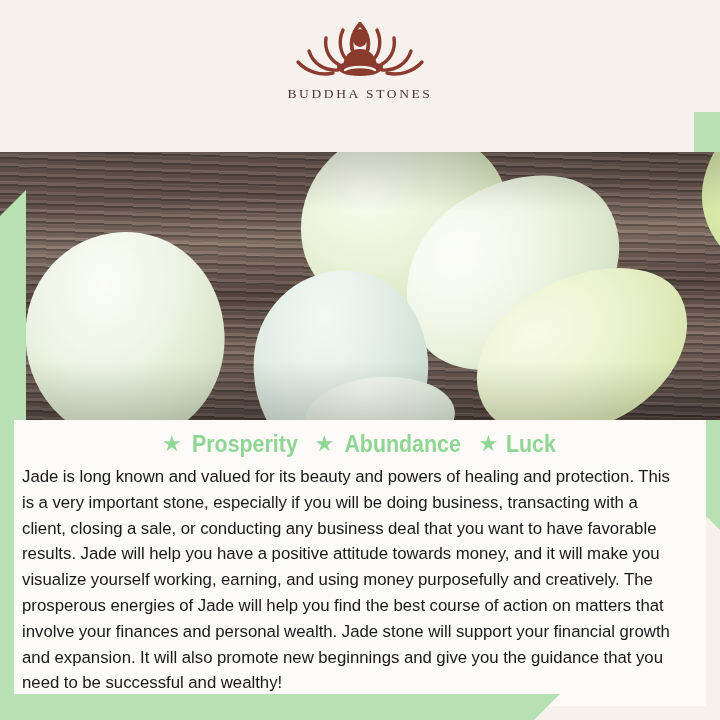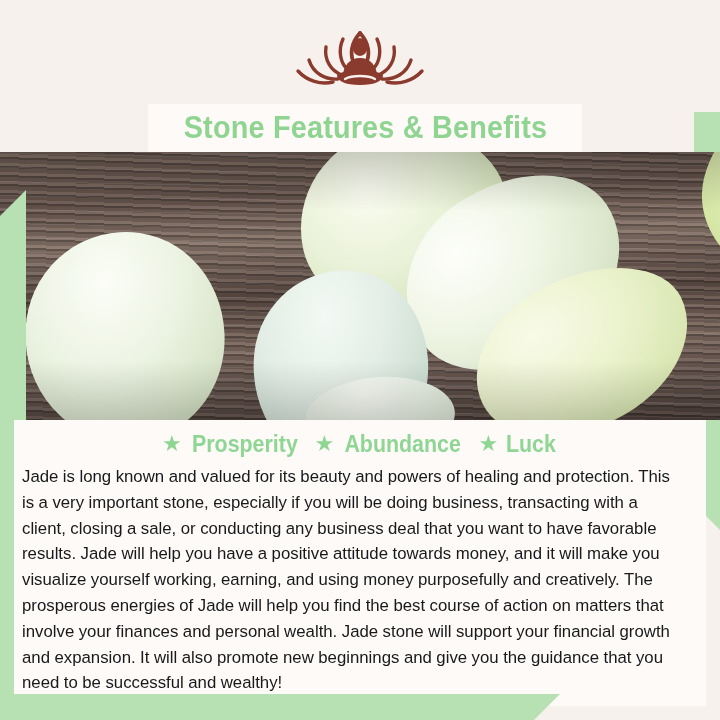--- a/index.html
+++ b/index.html
@@ -157,26 +157,24 @@
             <path d="M137 52 C128 62 114 66 102 63"></path>
           </g>
           <g fill="#8b3a2e">
             <ellipse cx="75" cy="28" rx="7.5" ry="9"></ellipse>
             <path d="M75 39 C85 39 92 47 92 57 L92 62 L58 62 L58 57 C58 47 65 39 75 39 Z"></path>
             <path d="M52 56 C58 52 66 51 75 51 C84 51 92 52 98 56 C98 62 90 66 75 66 C60 66 52 62 52 56 Z" fill="#8b3a2e"></path>
           </g>
           <path d="M60 60 C67 56 83 56 90 60" fill="none" stroke="#f7f1ed" stroke-width="2.4" stroke-linecap="round"></path>
         </svg>
       </span>
+      <span class="logo-word">BUDDHA STONES</span>
     </div>
   </div>
 
-  <div class="title-banner">
-    <span class="title-text">Stone Features &amp; Benefits</span>
-  </div>
 
   <div class="photo">
     <div class="wood"></div>
     <div class="stone s2b"></div>
     <div class="stone s1"></div>
     <div class="stone s3"></div>
     <div class="stone s6"></div>
     <div class="stone s4"></div>
     <div class="stone s5"></div>
     <div class="stone s7"></div>

